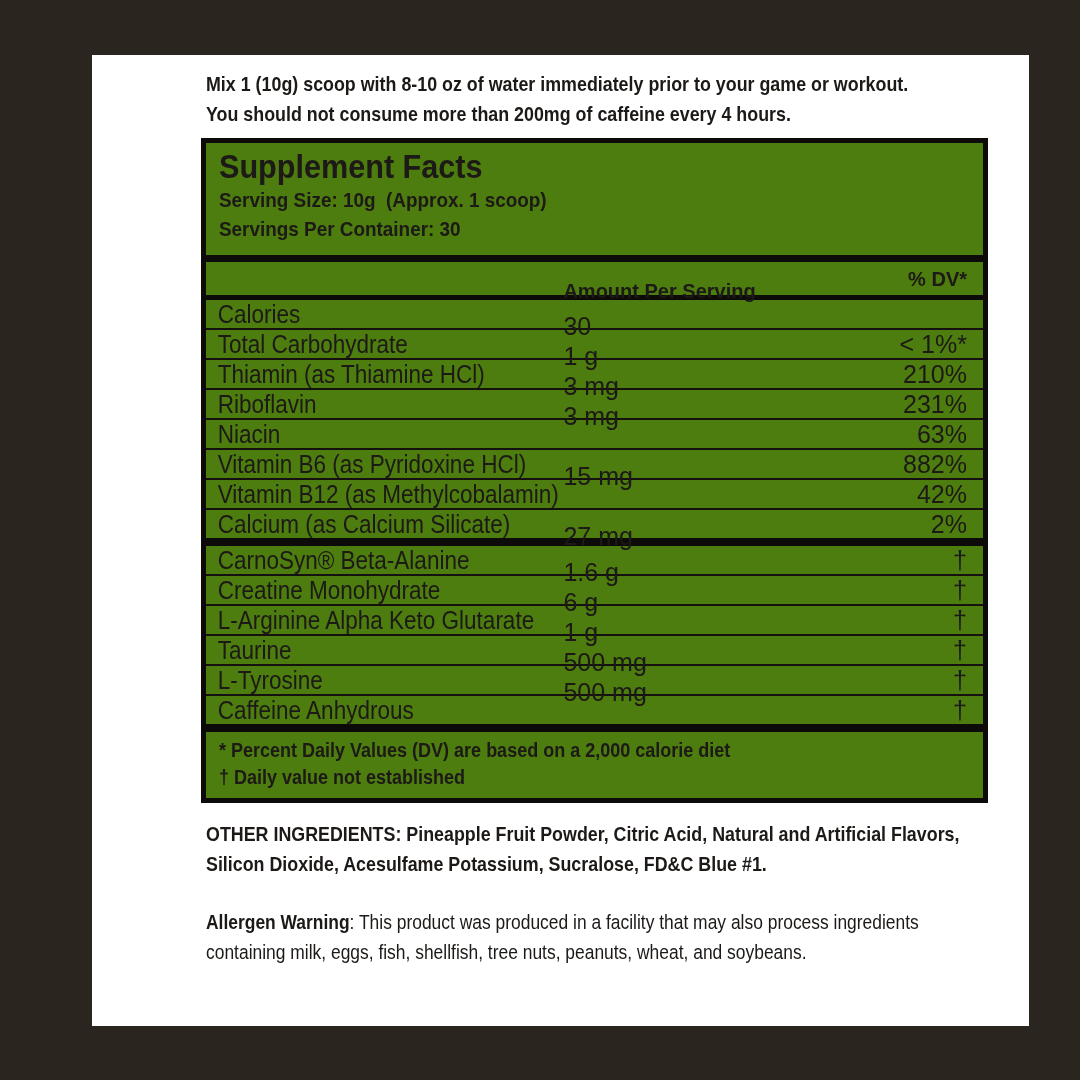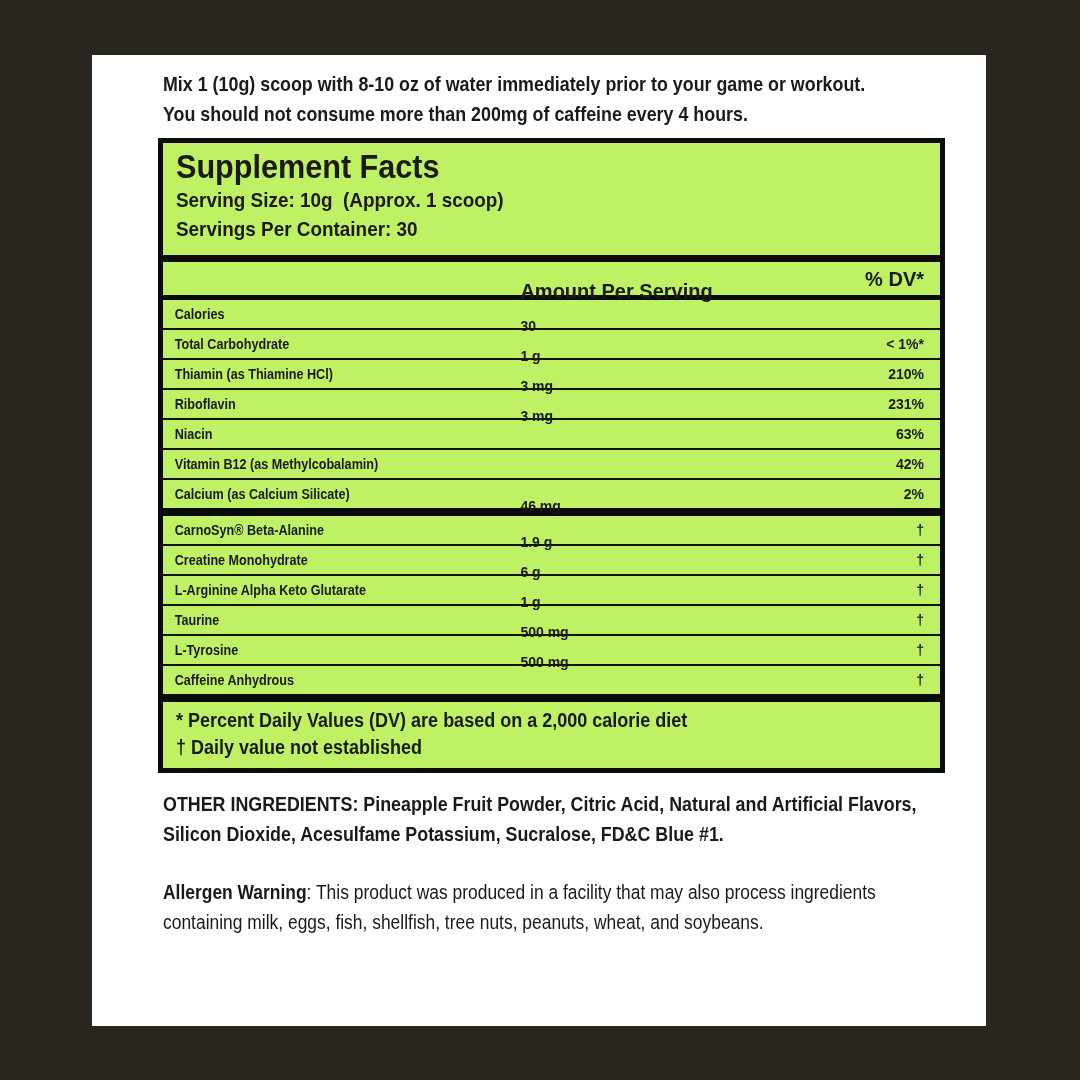--- a/index.html
+++ b/index.html
@@ -8,39 +8,40 @@
     background: #2b2520;
     font-family: "Liberation Sans", sans-serif;
     color: #1c1916;
     overflow: hidden;
   }
   .card {
     position: absolute;
     left: 92px; top: 55px;
     width: 894px; height: 971px;
     background: #ffffff;
+    padding-left: 43px;
   }
   
   .para {
     margin-left: 71px;
     width: 920px;
     transform: scaleX(0.85);
     transform-origin: top left;
     font-weight: 700;
     font-size: 21px;
     line-height: 30px;
     letter-spacing: 0;
   }
   .directions { margin-top: 14px; }
   .directions .dline { display: block; }
 
   .sf-box {
     margin: 9px 41px 0 66px;
     border: 5px solid #0d0b09;
-    background: #bef264;
+    background: #4d7c0f;
   }
   .sf-title {
     margin: 5px 0 0 13px;
     font-size: 34px;
     line-height: 37px;
     font-weight: 700;
     transform: scaleX(0.9);
     transform-origin: top left;
     white-space: nowrap;
   }
@@ -71,22 +72,22 @@
   }
   .sf-header .dv, .row .dv {
     position: absolute; top: 0;
     right: 16px;
     text-align: right;
   }
   .row {
     position: relative;
     height: 28px;
     border-bottom: 2px solid #14110e;
-    font-size: 14px;
-    font-weight: 700;
+    font-size: 25px;
+    font-weight: 400;
     line-height: 29px;
   }
   .rows-section .row:last-child { border-bottom: none; }
   .row .name {
     display: inline-block;
     padding-left: 13px;
     transform: scaleX(0.9);
     transform-origin: top left;
     white-space: nowrap;
   }
@@ -146,36 +147,41 @@
       <div class="row">
         <span class="name">Riboflavin</span>
         <span class="amt">3 mg</span>
         <span class="dv">231%</span>
       </div>
       <div class="row">
         <span class="name">Niacin</span>
         <span class="dv">63%</span>
       </div>
       <div class="row">
+        <span class="name">Vitamin B6 (as Pyridoxine HCl)</span>
+        <span class="amt">15 mg</span>
+        <span class="dv">882%</span>
+      </div>
+      <div class="row">
         <span class="name">Vitamin B12 (as Methylcobalamin)</span>
         <span class="dv">42%</span>
       </div>
       <div class="row">
         <span class="name">Calcium (as Calcium Silicate)</span>
-        <span class="amt">46 mg</span>
+        <span class="amt">27 mg</span>
         <span class="dv">2%</span>
       </div>
     </div>
 
     <div class="bar-section"></div>
 
     <div class="rows-section">
       <div class="row">
         <span class="name">CarnoSyn® Beta-Alanine</span>
-        <span class="amt">1.9 g</span>
+        <span class="amt">1.6 g</span>
         <span class="dv">†</span>
       </div>
       <div class="row">
         <span class="name">Creatine Monohydrate</span>
         <span class="amt">6 g</span>
         <span class="dv">†</span>
       </div>
       <div class="row">
         <span class="name">L-Arginine Alpha Keto Glutarate</span>
         <span class="amt">1 g</span>

